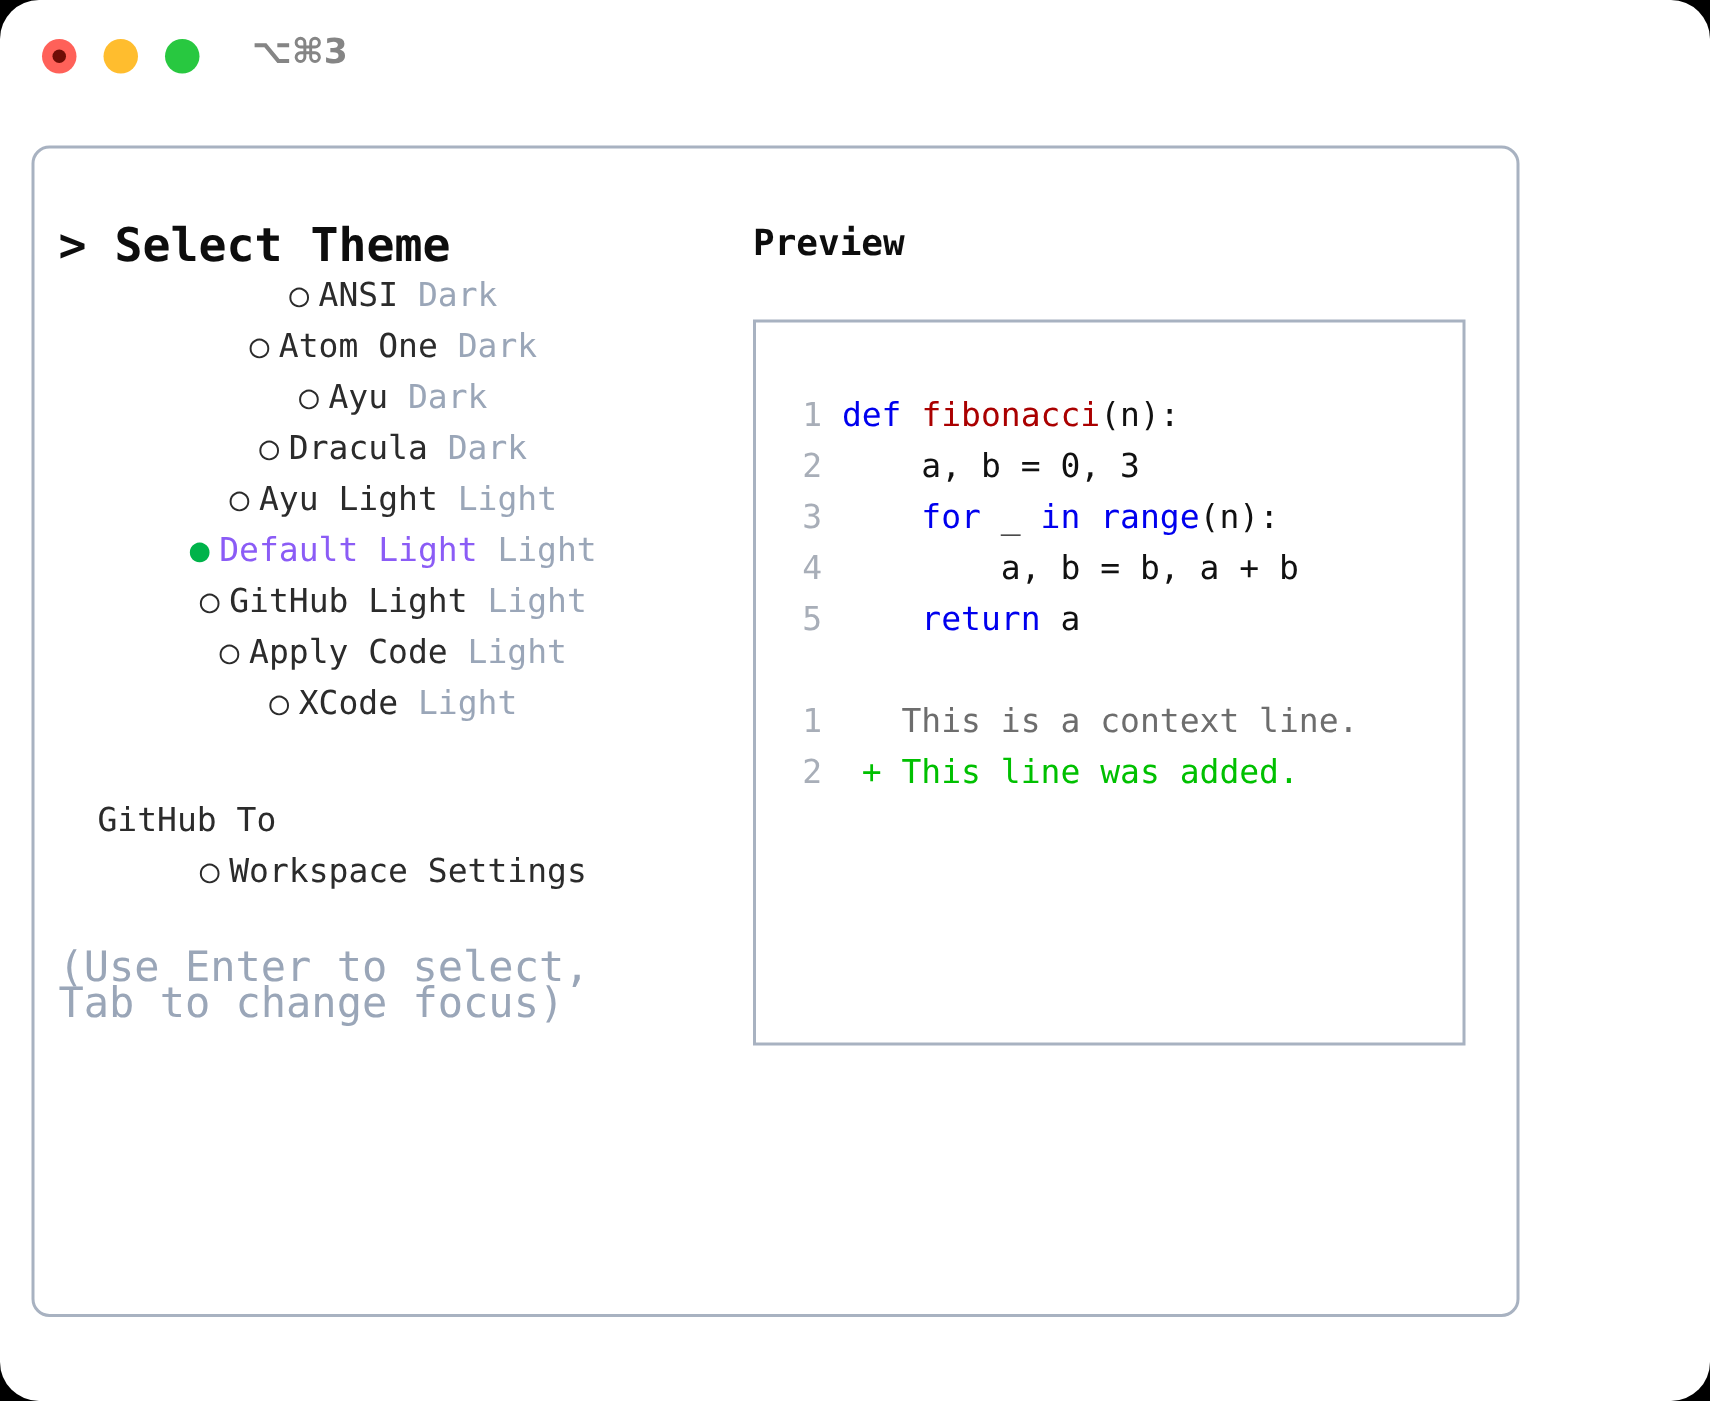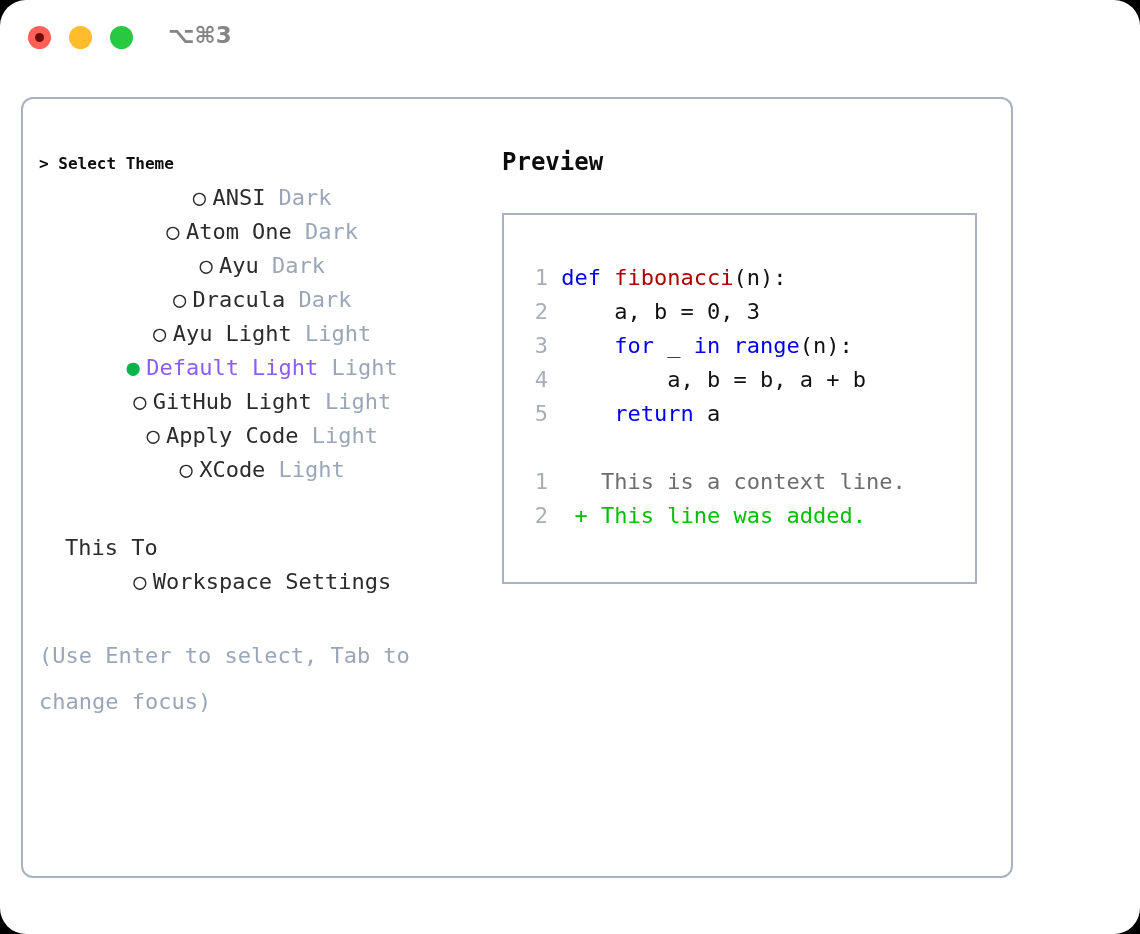--- a/index.html
+++ b/index.html
@@ -92,21 +92,21 @@
   }
   .right-col {
     position: absolute;
     left: 479px;
     top: 48px;
     width: 490px;
   }
 
   
   .hdr {
-    font-size: 16px;
+    font-size: 31px;
     font-weight: bold;
     color: #0d0d0d;
     line-height: 34px;
     white-space: pre;
     margin: 0;
   }
   .row {
     font-size: 22px;
     line-height: 34px;
     color: #2b2b2b;
@@ -129,40 +129,40 @@
 
   .section-title {
     font-size: 22px;
     line-height: 34px;
     color: #2b2b2b;
     white-space: pre;
     padding-left: 26px;
   }
 
   .hint {
-    font-size: 22px;
-    line-height: 46px;
+    font-size: 28px;
+    line-height: 24px;
     color: #9aa6b8;
     width: 400px;
     white-space: normal;
     word-spacing: 0px;
   }
 
   
   .preview-title {
     font-size: 24px;
     font-weight: bold;
     color: #0d0d0d;
     line-height: 30px;
     white-space: pre;
     margin: 0 0 29px 0;
   }
   .preview-box {
     width: 475px;
-    height: 371px;
+    height: 484px;
     border: 2px solid #a8b2c1;
     box-sizing: border-box;
     background: #ffffff;
     padding: 46px 0 0 16px;
     margin-top: 36px;
   }
   .code-line {
     font-size: 22px;
     line-height: 34px;
     white-space: pre;
@@ -207,21 +207,21 @@
           <div class="row"><span class="bullet">○</span><span class="name">Dracula</span><span class="variant"> Dark</span></div>
           <div class="row"><span class="bullet">○</span><span class="name">Ayu Light</span><span class="variant"> Light</span></div>
           <div class="row sel"><span class="bullet sel">●</span><span class="name">Default Light</span><span class="variant"> Light</span></div>
           <div class="row"><span class="bullet">○</span><span class="name">GitHub Light</span><span class="variant"> Light</span></div>
           <div class="row"><span class="bullet">○</span><span class="name">Apply Code</span><span class="variant"> Light</span></div>
           <div class="row"><span class="bullet">○</span><span class="name">XCode</span><span class="variant"> Light</span></div>
         </div>
 
       <div class="spacer-lg"></div>
 
-      <div class="section-title">This To</div>
+      <div class="section-title">GitHub To</div>
       <div id="apply-rows">
           <div class="row"><span class="bullet">○</span><span class="name">Workspace Settings</span></div>
         </div>
 
       <div class="spacer-sm"></div>
 
       <div class="hint">(Use Enter to select, Tab to change focus)</div>
     </div>
 
     <div class="right-col">

